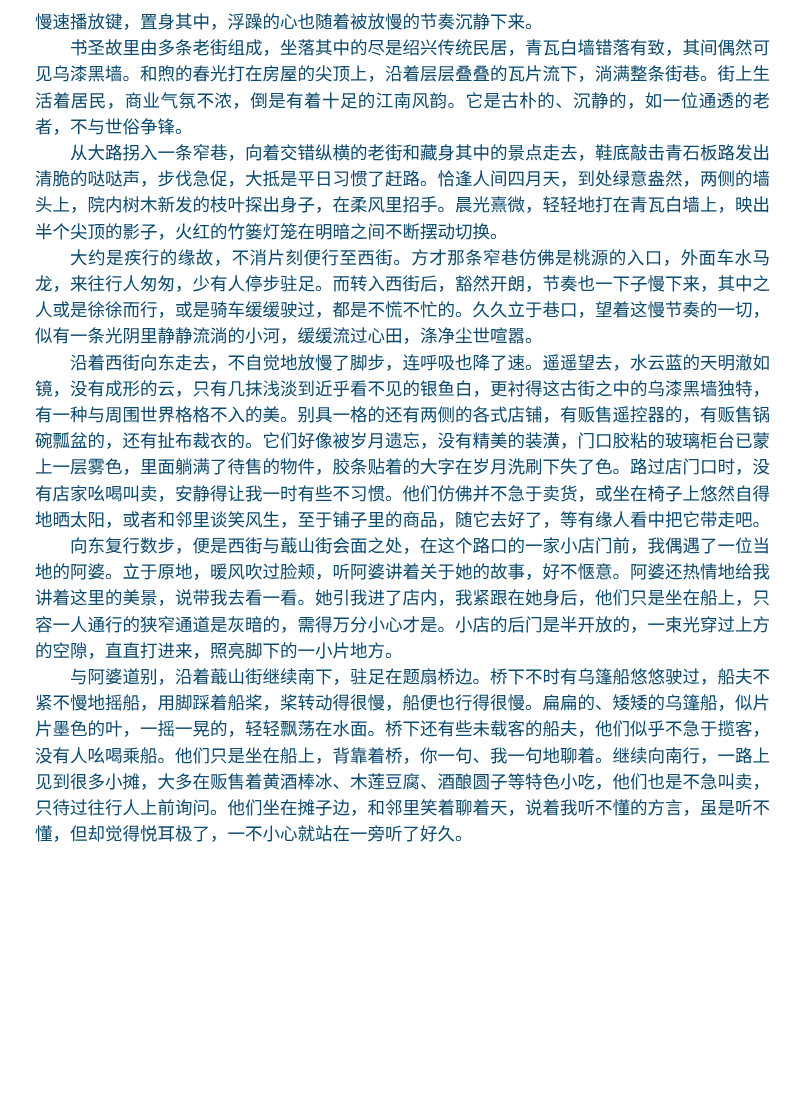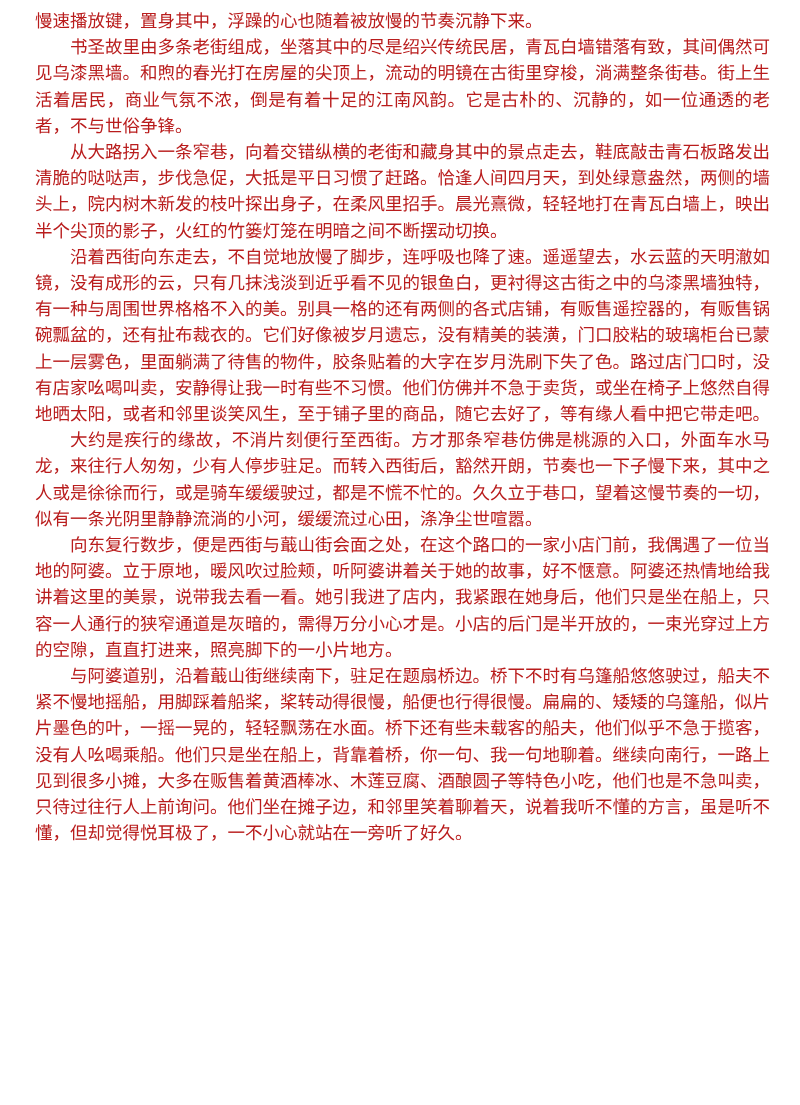--- a/index.html
+++ b/index.html
@@ -16,38 +16,37 @@
   .page {
     box-sizing: border-box;
     width: 800px;
     height: 1105px;
     padding: 9px 30px 0 35px;
     background: #ffffff;
   }
   .para {
     margin: 0;
     padding: 0;
-    color: #b91c1c;
+    color: #0c4a6e;
     font-size: 17.5px;
     line-height: 26.2px;
     text-align: justify;
     text-justify: inter-ideograph;
     text-indent: 2em;
     word-break: break-all;
     overflow-wrap: anywhere;
-    font-family: Liberation Mono, monospace;
   }
   .para.continuation {
     text-indent: 0;
   }
 </style>
 </head>
 <body>
 
 <div class="page">
   <p class="para continuation">慢速播放键，置身其中，浮躁的心也随着被放慢的节奏沉静下来。</p>
-  <p class="para">书圣故里由多条老街组成，坐落其中的尽是绍兴传统民居，青瓦白墙错落有致，其间偶然可见乌漆黑墙。和煦的春光打在房屋的尖顶上，流动的明镜在古街里穿梭，淌满整条街巷。街上生活着居民，商业气氛不浓，倒是有着十足的江南风韵。它是古朴的、沉静的，如一位通透的老者，不与世俗争锋。</p>
+  <p class="para">书圣故里由多条老街组成，坐落其中的尽是绍兴传统民居，青瓦白墙错落有致，其间偶然可见乌漆黑墙。和煦的春光打在房屋的尖顶上，沿着层层叠叠的瓦片流下，淌满整条街巷。街上生活着居民，商业气氛不浓，倒是有着十足的江南风韵。它是古朴的、沉静的，如一位通透的老者，不与世俗争锋。</p>
   <p class="para">从大路拐入一条窄巷，向着交错纵横的老街和藏身其中的景点走去，鞋底敲击青石板路发出清脆的哒哒声，步伐急促，大抵是平日习惯了赶路。恰逢人间四月天，到处绿意盎然，两侧的墙头上，院内树木新发的枝叶探出身子，在柔风里招手。晨光熹微，轻轻地打在青瓦白墙上，映出半个尖顶的影子，火红的竹篓灯笼在明暗之间不断摆动切换。</p>
+  <p class="para">大约是疾行的缘故，不消片刻便行至西街。方才那条窄巷仿佛是桃源的入口，外面车水马龙，来往行人匆匆，少有人停步驻足。而转入西街后，豁然开朗，节奏也一下子慢下来，其中之人或是徐徐而行，或是骑车缓缓驶过，都是不慌不忙的。久久立于巷口，望着这慢节奏的一切，似有一条光阴里静静流淌的小河，缓缓流过心田，涤净尘世喧嚣。</p>
   <p class="para">沿着西街向东走去，不自觉地放慢了脚步，连呼吸也降了速。遥遥望去，水云蓝的天明澈如镜，没有成形的云，只有几抹浅淡到近乎看不见的银鱼白，更衬得这古街之中的乌漆黑墙独特，有一种与周围世界格格不入的美。别具一格的还有两侧的各式店铺，有贩售遥控器的，有贩售锅碗瓢盆的，还有扯布裁衣的。它们好像被岁月遗忘，没有精美的装潢，门口胶粘的玻璃柜台已蒙上一层雾色，里面躺满了待售的物件，胶条贴着的大字在岁月洗刷下失了色。路过店门口时，没有店家吆喝叫卖，安静得让我一时有些不习惯。他们仿佛并不急于卖货，或坐在椅子上悠然自得地晒太阳，或者和邻里谈笑风生，至于铺子里的商品，随它去好了，等有缘人看中把它带走吧。</p>
-  <p class="para">大约是疾行的缘故，不消片刻便行至西街。方才那条窄巷仿佛是桃源的入口，外面车水马龙，来往行人匆匆，少有人停步驻足。而转入西街后，豁然开朗，节奏也一下子慢下来，其中之人或是徐徐而行，或是骑车缓缓驶过，都是不慌不忙的。久久立于巷口，望着这慢节奏的一切，似有一条光阴里静静流淌的小河，缓缓流过心田，涤净尘世喧嚣。</p>
   <p class="para">向东复行数步，便是西街与蕺山街会面之处，在这个路口的一家小店门前，我偶遇了一位当地的阿婆。立于原地，暖风吹过脸颊，听阿婆讲着关于她的故事，好不惬意。阿婆还热情地给我讲着这里的美景，说带我去看一看。她引我进了店内，我紧跟在她身后，他们只是坐在船上，只容一人通行的狭窄通道是灰暗的，需得万分小心才是。小店的后门是半开放的，一束光穿过上方的空隙，直直打进来，照亮脚下的一小片地方。</p>
   <p class="para">与阿婆道别，沿着蕺山街继续南下，驻足在题扇桥边。桥下不时有乌篷船悠悠驶过，船夫不紧不慢地摇船，用脚踩着船桨，桨转动得很慢，船便也行得很慢。扁扁的、矮矮的乌篷船，似片片墨色的叶，一摇一晃的，轻轻飘荡在水面。桥下还有些未载客的船夫，他们似乎不急于揽客，没有人吆喝乘船。他们只是坐在船上，背靠着桥，你一句、我一句地聊着。继续向南行，一路上见到很多小摊，大多在贩售着黄酒棒冰、木莲豆腐、酒酿圆子等特色小吃，他们也是不急叫卖，只待过往行人上前询问。他们坐在摊子边，和邻里笑着聊着天，说着我听不懂的方言，虽是听不懂，但却觉得悦耳极了，一不小心就站在一旁听了好久。</p>
 </div>
 
 </body></html>

